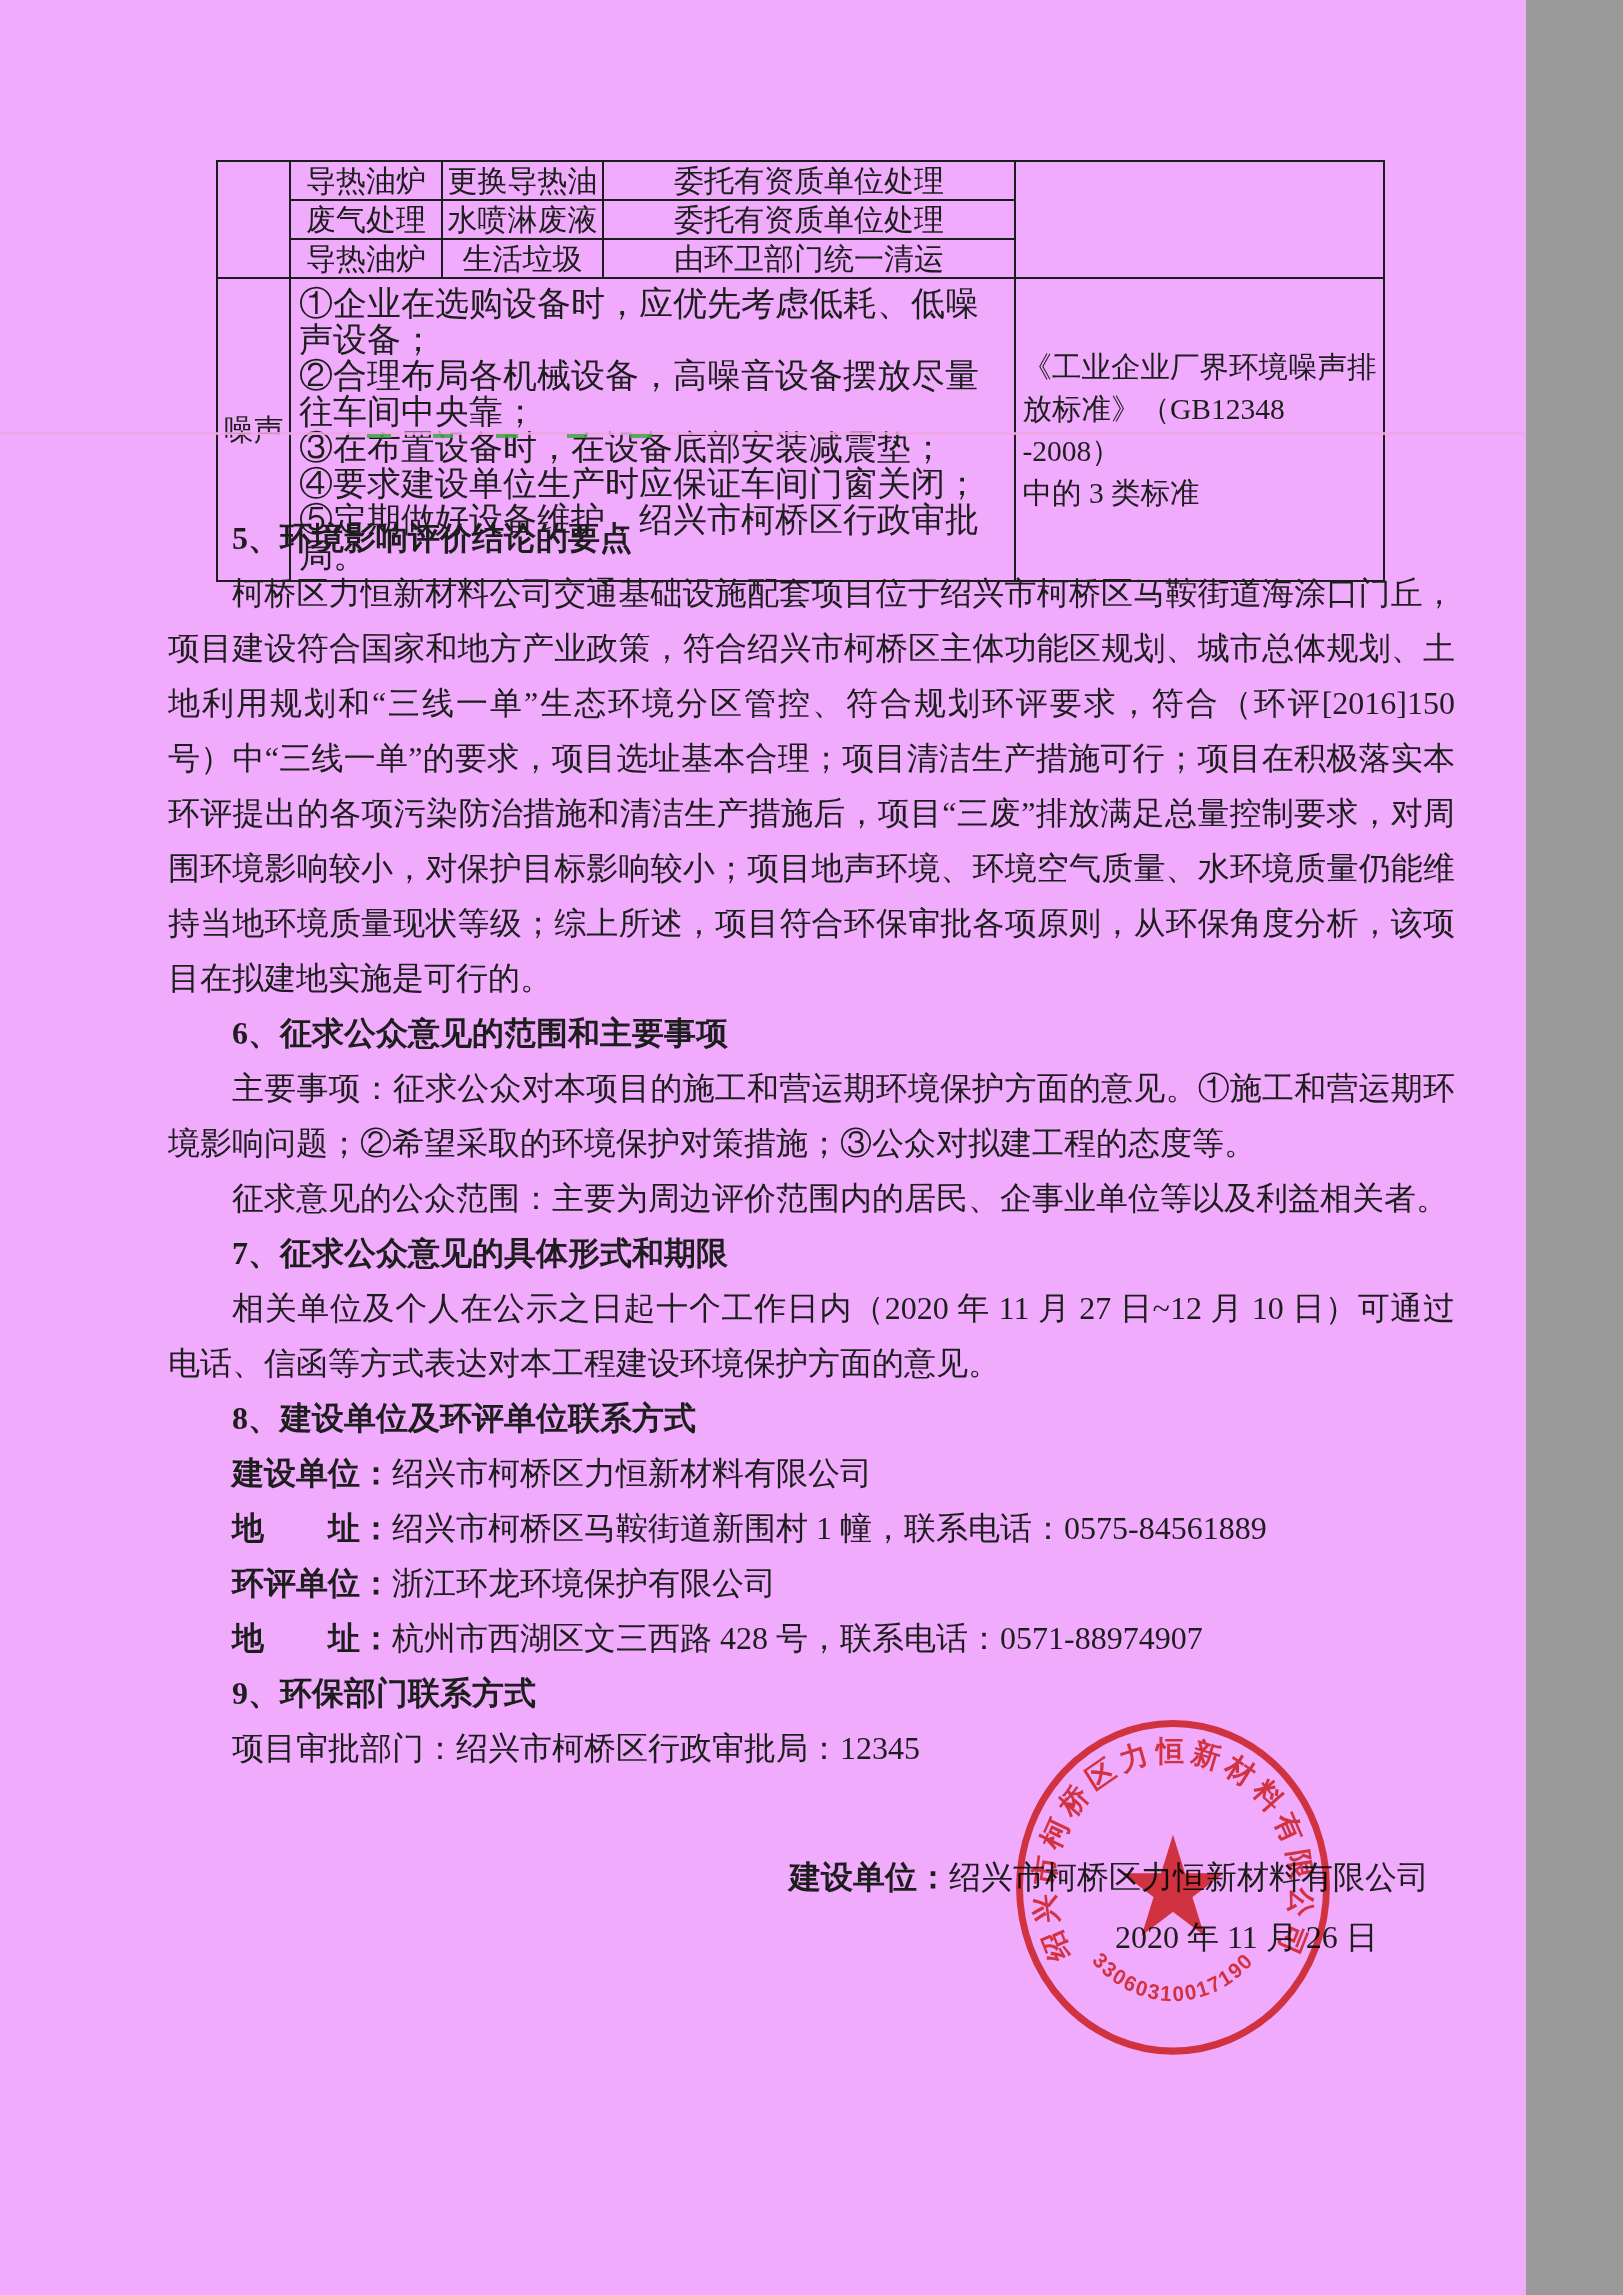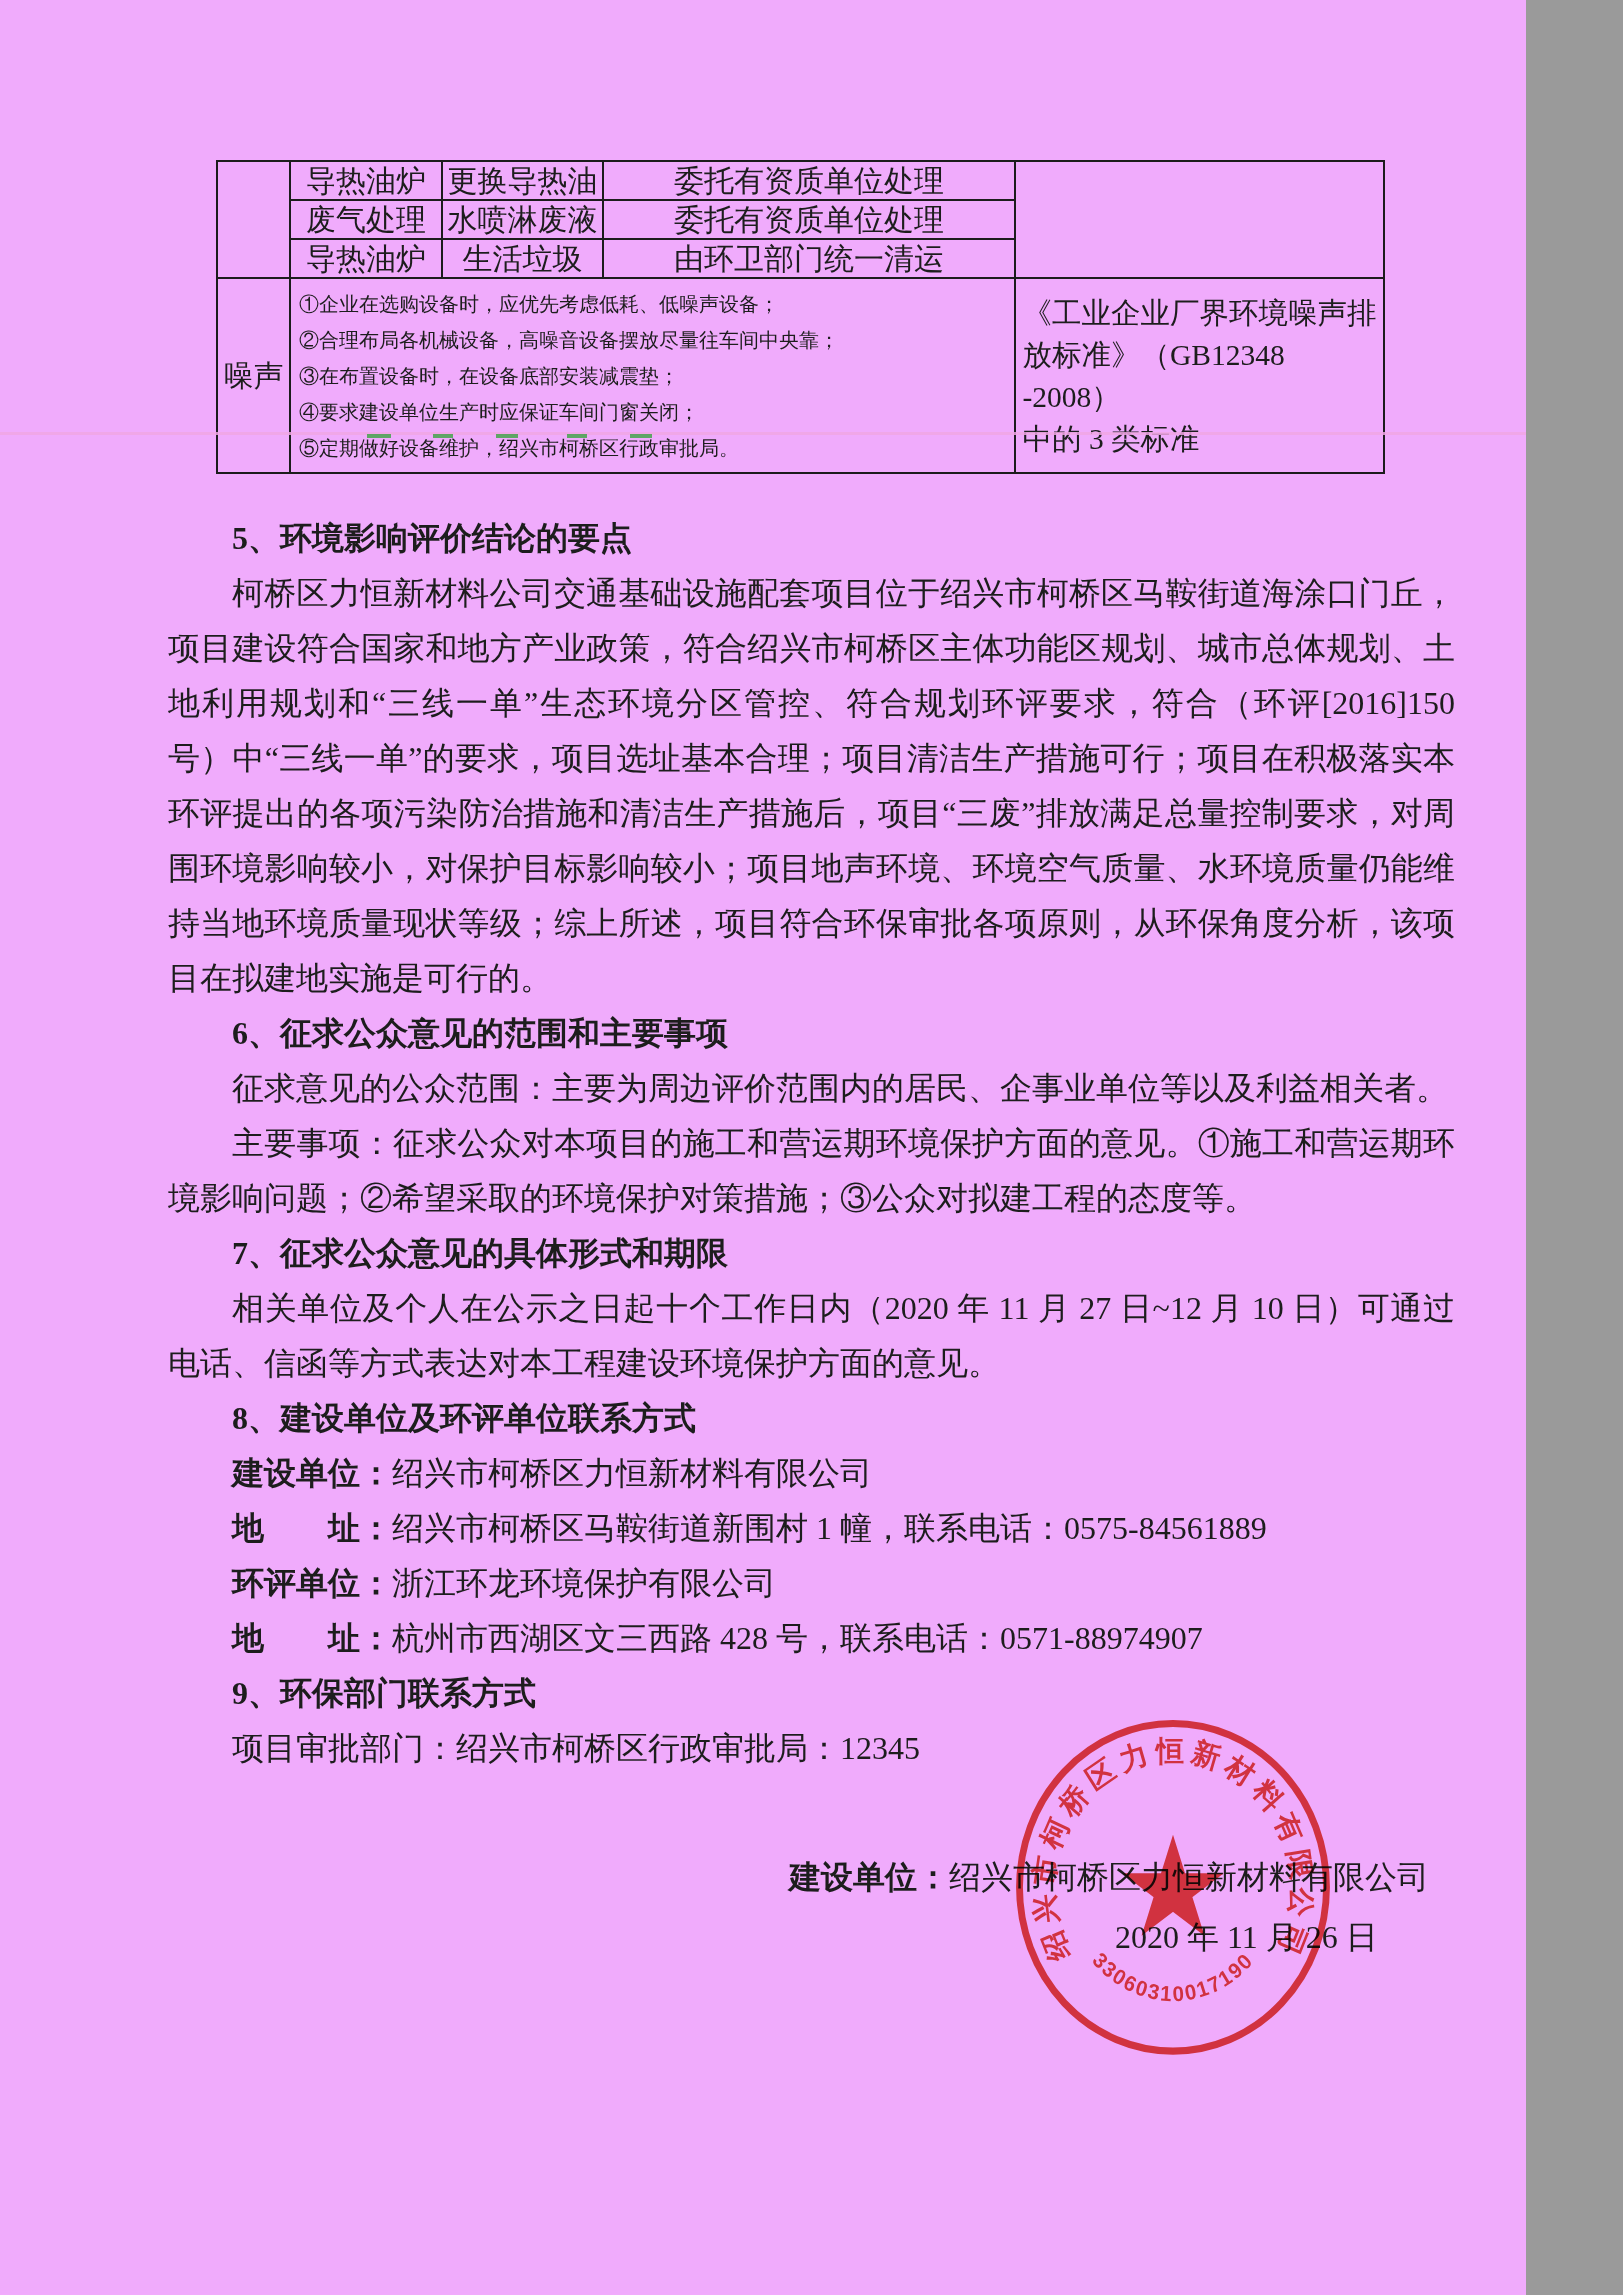--- a/index.html
+++ b/index.html
@@ -23,21 +23,21 @@
     font-size:30px;line-height:35px;
     vertical-align:middle;
     padding:0;
   }
   .ctable td.ccell{text-align:center;height:37px;}
   .ctable td.noise-label{text-align:center;font-size:30px;border-radius:10px;}
   .ctable td.noise-body{
     text-align:left;vertical-align:middle;
     padding:6.5px 5.2px 6.5px 7.9px;
   }
-  .ctable td.noise-body div{font-size:20px;line-height:36px;}
+  .ctable td.noise-body div{font-size:34px;line-height:36px;}
   .ctable td.std-cell{
     vertical-align:middle;
     font-size:29.5px;line-height:42px;
     padding:0 6.5px;
   }
 
   
   .doc-flow{
     position:absolute;left:168px;top:511px;width:1287px;
     font-size:32px;line-height:55px;
@@ -117,22 +117,22 @@
       </td>
     </tr>
   </tbody>
     </table>
 
   <div class="doc-flow">
     <h3 class="ind">5、环境影响评价结论的要点</h3>
     <p class="ind">柯桥区力恒新材料公司交通基础设施配套项目位于绍兴市柯桥区马鞍街道海涂口门丘，项目建设符合国家和地方产业政策，符合绍兴市柯桥区主体功能区规划、城市总体规划、土地利用规划和“三线一单”生态环境分区管控、符合规划环评要求，符合（环评[2016]150 号）中“三线一单”的要求，项目选址基本合理；项目清洁生产措施可行；项目在积极落实本环评提出的各项污染防治措施和清洁生产措施后，项目“三废”排放满足总量控制要求，对周围环境影响较小，对保护目标影响较小；项目地声环境、环境空气质量、水环境质量仍能维持当地环境质量现状等级；综上所述，项目符合环保审批各项原则，从环保角度分析，该项目在拟建地实施是可行的。</p>
 
     <h3 class="ind">6、征求公众意见的范围和主要事项</h3>
+    <p class="ind">主要事项：征求公众对本项目的施工和营运期环境保护方面的意见。①施工和营运期环境影响问题；②希望采取的环境保护对策措施；③公众对拟建工程的态度等。</p>
     <p class="ind">征求意见的公众范围：主要为周边评价范围内的居民、企事业单位等以及利益相关者。</p>
-    <p class="ind">主要事项：征求公众对本项目的施工和营运期环境保护方面的意见。①施工和营运期环境影响问题；②希望采取的环境保护对策措施；③公众对拟建工程的态度等。</p>
 
     <h3 class="ind">7、征求公众意见的具体形式和期限</h3>
     <p class="ind">相关单位及个人在公示之日起十个工作日内（2020 年 11 月 27 日~12 月 10 日）可通过电话、信函等方式表达对本工程建设环境保护方面的意见。</p>
 
     <h3 class="ind">8、建设单位及环评单位联系方式</h3>
     <p class="ind"><span class="contact-label">建设单位：</span><span>绍兴市柯桥区力恒新材料有限公司</span></p>
     <p class="ind"><span class="contact-label">地　　址：</span><span>绍兴市柯桥区马鞍街道新围村 1 幢，联系电话：0575-84561889</span></p>
     <p class="ind"><span class="contact-label">环评单位：</span><span>浙江环龙环境保护有限公司</span></p>
     <p class="ind"><span class="contact-label">地　　址：</span><span>杭州市西湖区文三西路 428 号，联系电话：0571-88974907</span></p>
 

